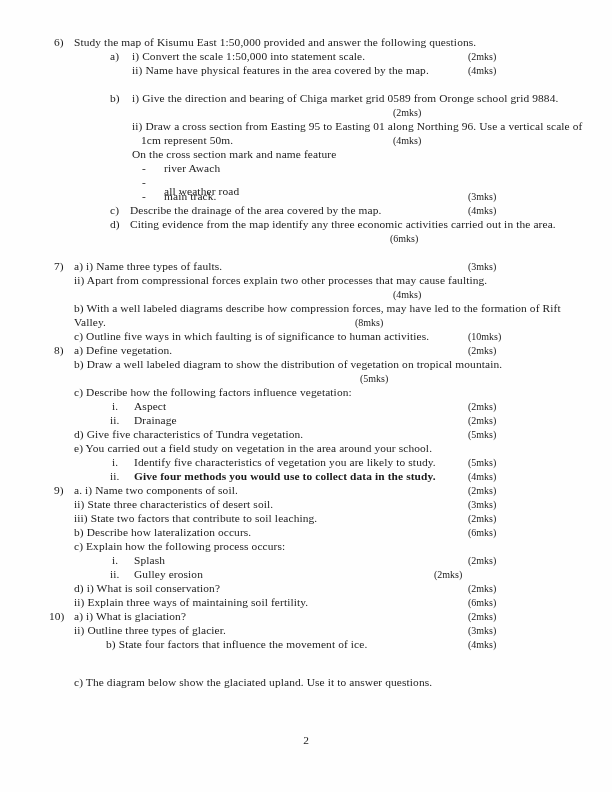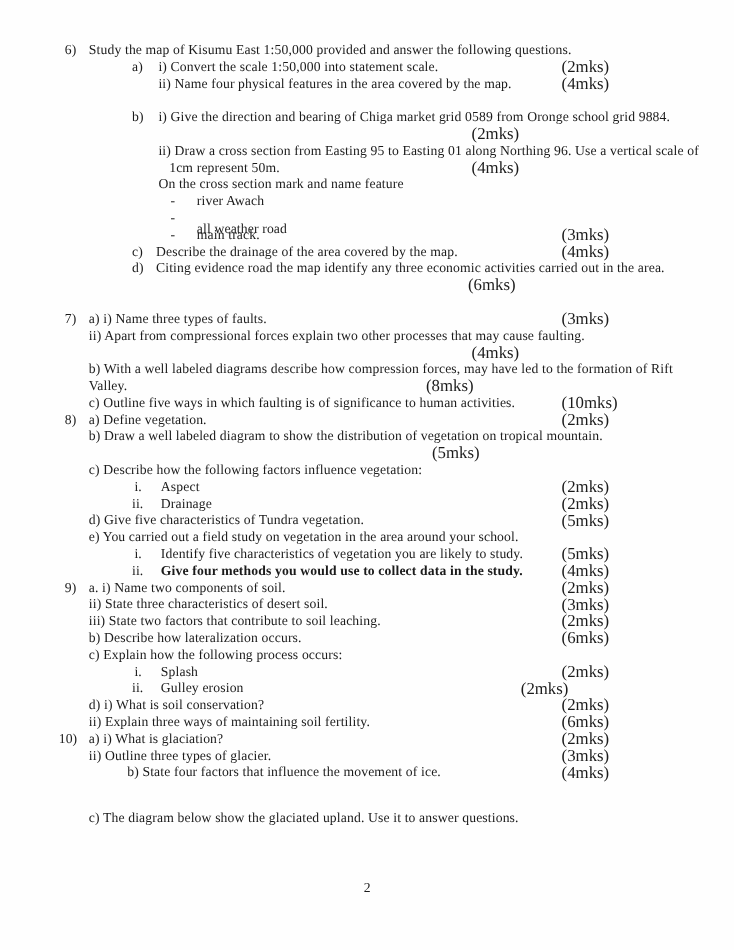--- a/index.html
+++ b/index.html
@@ -31,21 +31,21 @@
   
   .ln {
     position: absolute;
     font-size: 11.4px;
     line-height: 13.8px;
     white-space: pre;
     letter-spacing: 0.01em;
   }
   .marks {
     position: absolute;
-    font-size: 14px;
+    font-size: 10px;
     line-height: 13.8px;
     white-space: pre;
   }
   .qnum {
     position: absolute;
     font-size: 11.4px;
     line-height: 13.8px;
     white-space: pre;
   }
   .pageno {
@@ -62,21 +62,21 @@
 <div class="page">
   <div class="body-area">
 
     <div class="qnum" style="left:54px; top:36px;">6)</div>
     <div class="ln" style="left:74px; top:36px;">Study the map of Kisumu East 1:50,000 provided and answer the following questions.</div>
 
     <div class="ln" style="left:110px; top:50px;">a)</div>
     <div class="ln" style="left:132px; top:50px;">i) Convert the scale 1:50,000 into statement scale.</div>
     <div class="marks" style="left:468px; top:50px;">(2mks)</div>
 
-    <div class="ln" style="left:132px; top:64px;">ii) Name four physical features in the area covered by the map.</div>
+    <div class="ln" style="left:132px; top:64px;">ii) Name have physical features in the area covered by the map.</div>
     <div class="marks" style="left:468px; top:64px;">(4mks)</div>
 
     <div class="ln" style="left:110px; top:92px;">b)</div>
     <div class="ln" style="left:132px; top:92px;">i) Give the direction and bearing of Chiga market grid 0589 from Oronge school grid 9884.</div>
     <div class="marks" style="left:393px; top:106px;">(2mks)</div>
 
     <div class="ln" style="left:132px; top:120px;">ii) Draw a cross section from Easting 95 to Easting 01 along Northing 96. Use a vertical scale of</div>
     <div class="ln" style="left:141px; top:134px;">1cm represent 50m.</div>
     <div class="marks" style="left:393px; top:134px;">(4mks)</div>
 
@@ -90,21 +90,21 @@
 
     <div class="ln" style="left:142px; top:190px;">-</div>
     <div class="ln" style="left:164px; top:190px;">main track.</div>
     <div class="marks" style="left:468px; top:190px;">(3mks)</div>
 
     <div class="ln" style="left:110px; top:204px;">c)</div>
     <div class="ln" style="left:130px; top:204px;">Describe the drainage of the area covered by the map.</div>
     <div class="marks" style="left:468px; top:204px;">(4mks)</div>
 
     <div class="ln" style="left:110px; top:218px;">d)</div>
-    <div class="ln" style="left:130px; top:218px;">Citing evidence road the map identify any three economic activities carried out in the area.</div>
+    <div class="ln" style="left:130px; top:218px;">Citing evidence from the map identify any three economic activities carried out in the area.</div>
     <div class="marks" style="left:390px; top:232px;">(6mks)</div>
 
     <div class="qnum" style="left:54px; top:260px;">7)</div>
     <div class="ln" style="left:74px; top:260px;">a) i) Name three types of faults.</div>
     <div class="marks" style="left:468px; top:260px;">(3mks)</div>
 
     <div class="ln" style="left:74px; top:274px;">ii) Apart from compressional forces explain two other processes that may cause faulting.</div>
     <div class="marks" style="left:393px; top:288px;">(4mks)</div>
 
     <div class="ln" style="left:74px; top:302px;">b) With a well labeled diagrams describe how compression forces, may have led to the formation of Rift</div>

